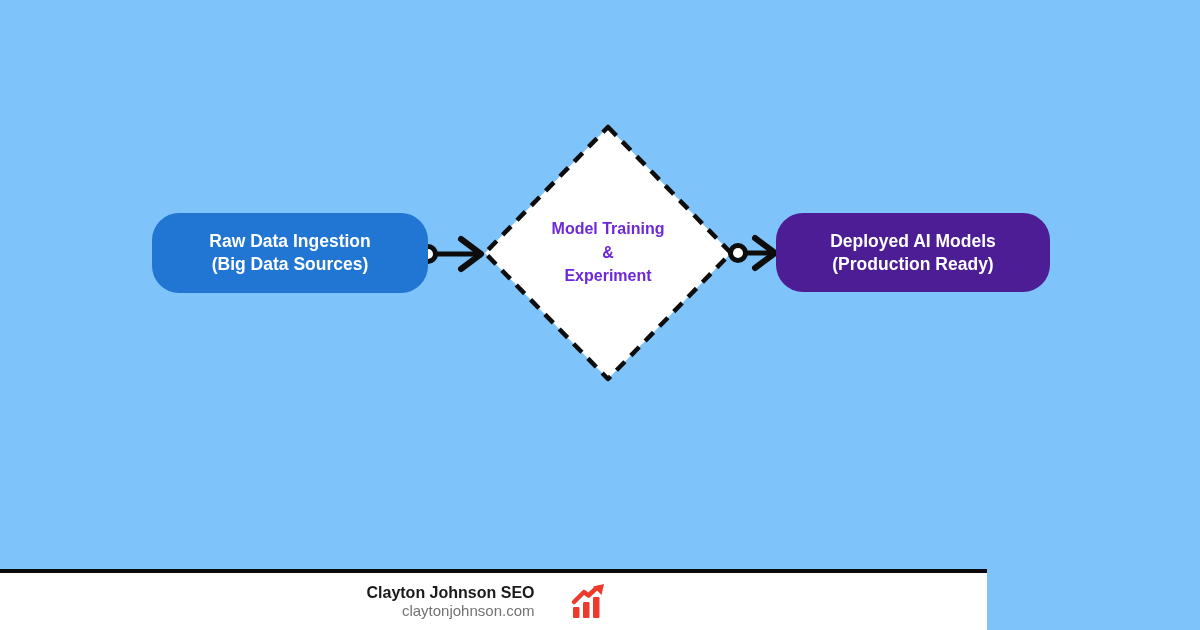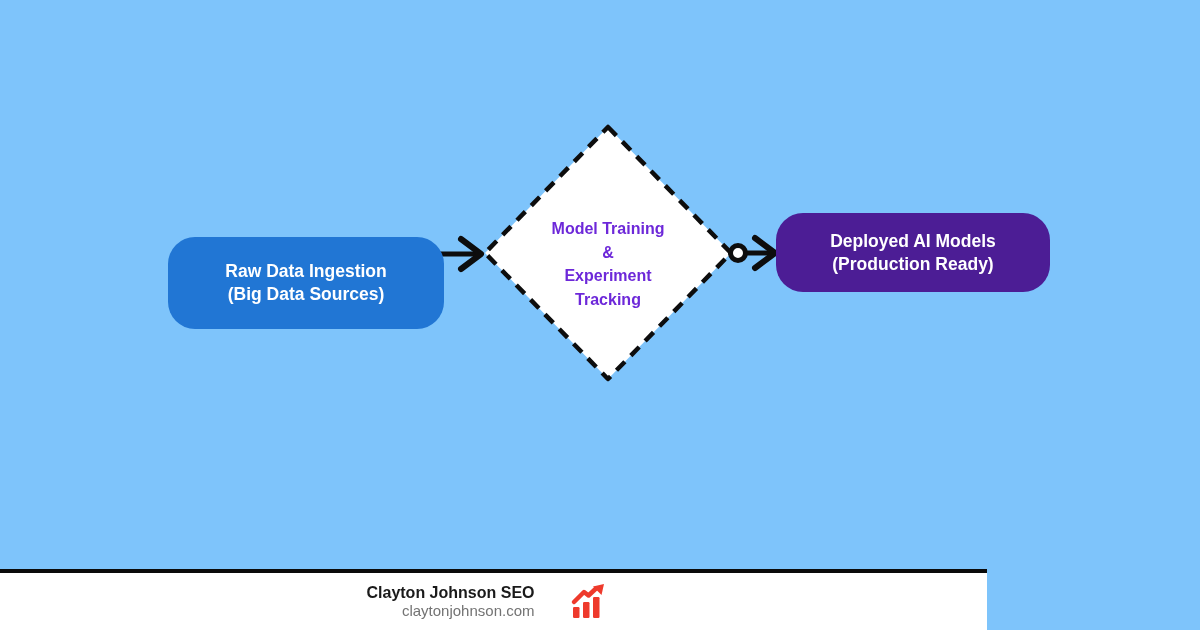--- a/index.html
+++ b/index.html
@@ -16,23 +16,22 @@
     display:flex;flex-direction:column;
     align-items:center;justify-content:center;
     text-align:center;
     color:#ffffff;
     font-weight:bold;
     font-size:17.5px;
     line-height:1.3;
     border-radius:27px;
   }
   .node-blue{
-    left:168px;top:213px;width:276px;height:92px;
+    left:152px;top:213px;width:276px;height:80px;
     background:#2176D4;
-    margin-top:24px;
   }
   .node-black{
     left:776px;top:213px;width:274px;height:79px;
     background:#4c1d95;
   }
   .diamond-label{
     position:absolute;
     left:498px;top:217px;width:220px;
     text-align:center;
     color:#6d28d9;
@@ -94,21 +93,20 @@
 
   <div class="node node-blue">
     <span>Raw Data Ingestion</span>
     <span>(Big Data Sources)</span>
   </div>
 
   <div class="diamond-label">
     <span>Model Training</span>
     <span>&amp;</span>
     <span>Experiment</span>
-    <span>Tracking</span>
   </div>
 
   <div class="node node-black">
     <span>Deployed AI Models</span>
     <span>(Production Ready)</span>
   </div>
 
   <div class="footer">
     <div class="footer-text">
       <div class="footer-name">Clayton Johnson SEO</div>

